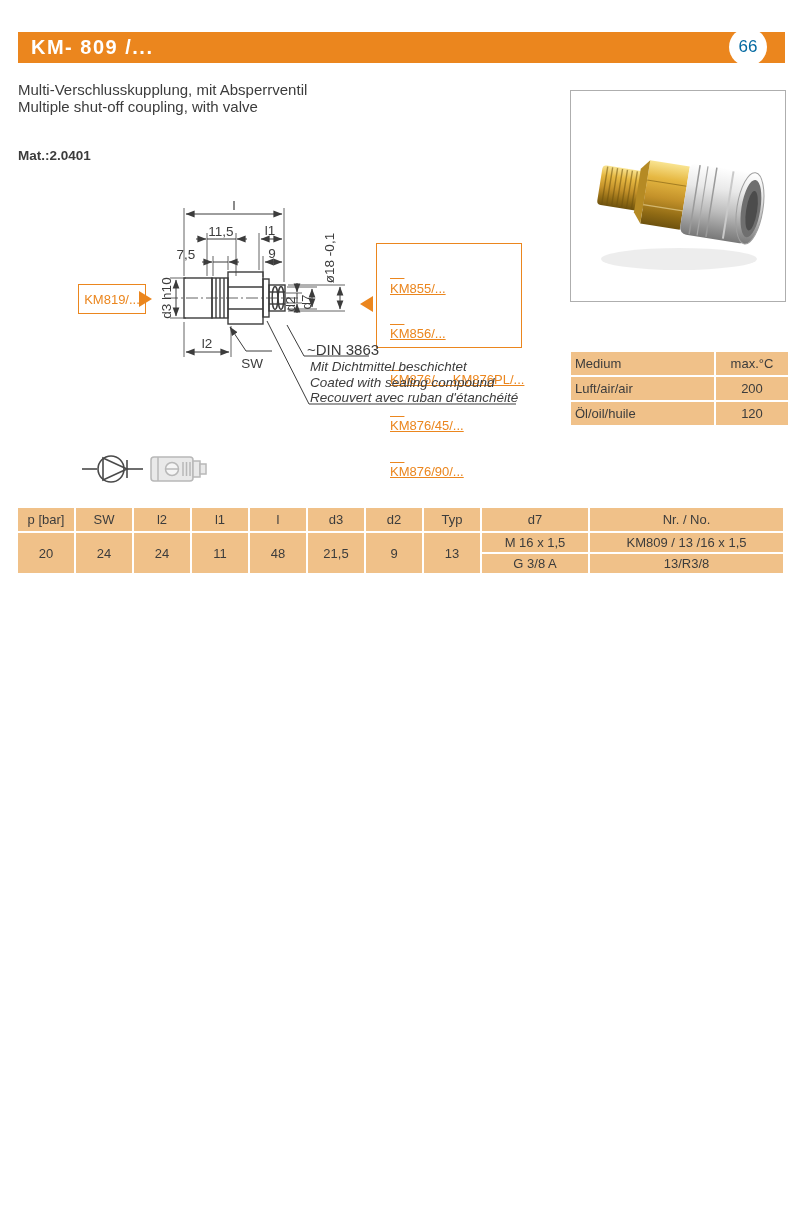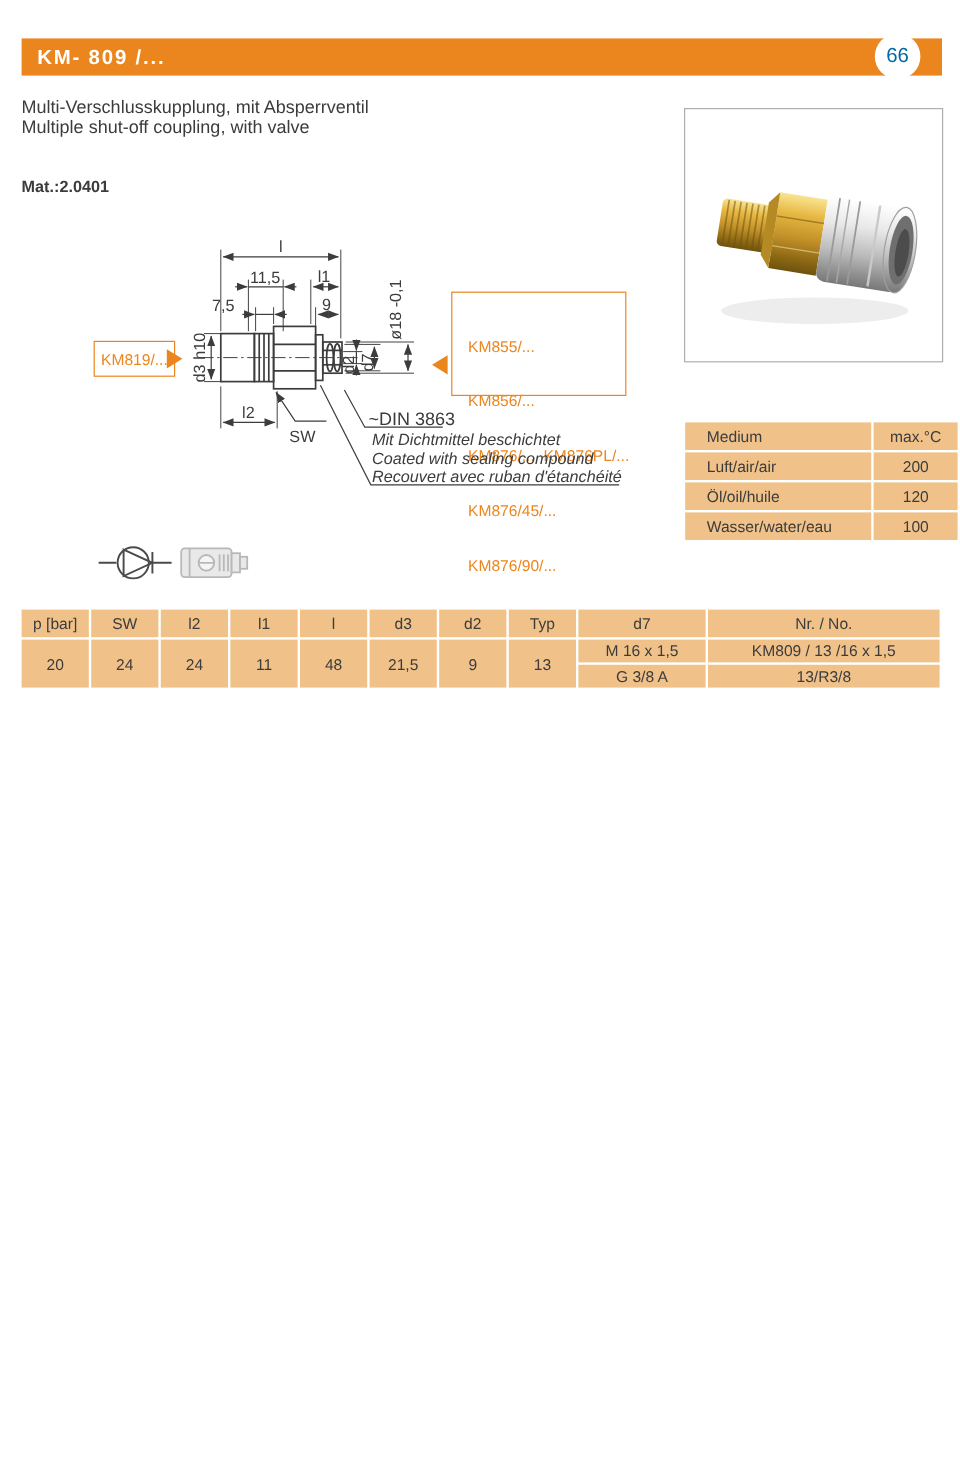--- a/index.html
+++ b/index.html
@@ -7,21 +7,21 @@
     position:relative; width:800px; height:1225px; background:#ffffff;
     font-family:"Liberation Sans", sans-serif; color:#3c3c3c; overflow:hidden;
   }
   
   .header-bar {
     position:absolute; left:18px; top:32px; width:767px; height:31px;
     background:#eb861e;
   }
   .header-title {
     position:absolute; left:13px; top:0; height:48px; line-height:31px;
-    color:#ffffff; font-size:17px; font-weight:bold; letter-spacing:1.5px;
+    color:#ffffff; font-size:20px; font-weight:bold; letter-spacing:1.5px;
   }
   .page-badge {
     position:absolute; left:729px; top:28px; width:38px; height:38px;
     background:#ffffff; border-radius:50%; display:flex; align-items:center;
     justify-content:center; font-size:17px; color:#0369a1;
   }
   
   .intro { position:absolute; left:18px; top:81px; font-size:15px; line-height:17px; }
   .material { position:absolute; left:18px; top:148px; font-size:13.5px;font-weight:bold; }
   
@@ -35,35 +35,35 @@
   
   .ref-box {
     position:absolute; border:1.5px solid #eb861e; color:#eb861e;
     font-size:13px; box-sizing:border-box; background:#ffffff;
   }
   .ref-left {
     left:78px; top:284px; width:68px; height:30px;
     display:flex; align-items:center; justify-content:center;
   }
   .ref-right {
-    left:376px; top:243px; width:146px; height:87px;
-    padding:6px 0 0 13px; line-height:15.3px; white-space:pre;
+    left:376px; top:243px; width:146px; height:105px;
+    padding:6px 0 0 13px; line-height:15.3px; white-space:pre;text-decoration:underline;
   }
   .tri { position:absolute; width:0; height:0; border-top:8px solid transparent; border-bottom:8px solid transparent; }
   .tri-right { left:139px; top:291px; border-left:13px solid #eb861e; }
   .tri-left  { left:360px; top:296px; border-right:13px solid #eb861e; }
   
   .din-note { position:absolute; left:307px; top:341px; font-size:15px; }
   .seal-note { position:absolute; left:310px; top:359px; font-size:13.5px; line-height:15.5px;font-style:italic; }
   
   table { border-collapse:separate; border-spacing:2px; }
   td, th { background:#f0c189; color:#3c3c3c; font-size:13px; font-weight:normal; padding:0; }
   .medium-table { position:absolute; left:569px; top:350px; }
   .medium-table td { height:23px; }
-  .medium-table .c1 { width:139px; padding-left:18px; text-align:left;margin-top:38px; }
+  .medium-table .c1 { width:139px; padding-left:4px; text-align:left;margin-top:38px; }
   .medium-table .c2 { width:72px; text-align:center; }
   .data-table { position:absolute; left:16px; top:506px; table-layout:fixed; }
   .data-table td { text-align:center; }
   .data-table .hrow td { height:23px; }
   .data-table .drow td { height:19px; }
   .w-s { width:56px; } .w-d7 { width:106px; } .w-nr { width:193px;margin-top:47px; }
   
   .valve-icon { position:absolute; left:82px; top:450px; }
   .coupling-icon { position:absolute; left:150px; top:452px; }
 </style>
@@ -240,24 +240,20 @@
       <td class="c2">max.°C</td>
     </tr>
     <tr>
       <td class="c1">Luft/air/air</td>
       <td class="c2">200</td>
     </tr>
     <tr>
       <td class="c1">Öl/oil/huile</td>
       <td class="c2">120</td>
     </tr>
-    <tr>
-      <td class="c1">Wasser/water/eau</td>
-      <td class="c2">100</td>
-    </tr>
   </tbody>
     </table>
 
   <svg class="valve-icon" width="62" height="38" viewBox="0 0 62 38">
     <g stroke="#4a4a4a" stroke-width="1.6" fill="none">
       <line x1="0" y1="19" x2="15" y2="19"></line>
       <circle cx="29" cy="19" r="13"></circle>
       <polygon points="21,8 45,19 21,30"></polygon>
       <line x1="45" y1="10" x2="45" y2="28"></line>
       <line x1="45" y1="19" x2="61" y2="19"></line>

